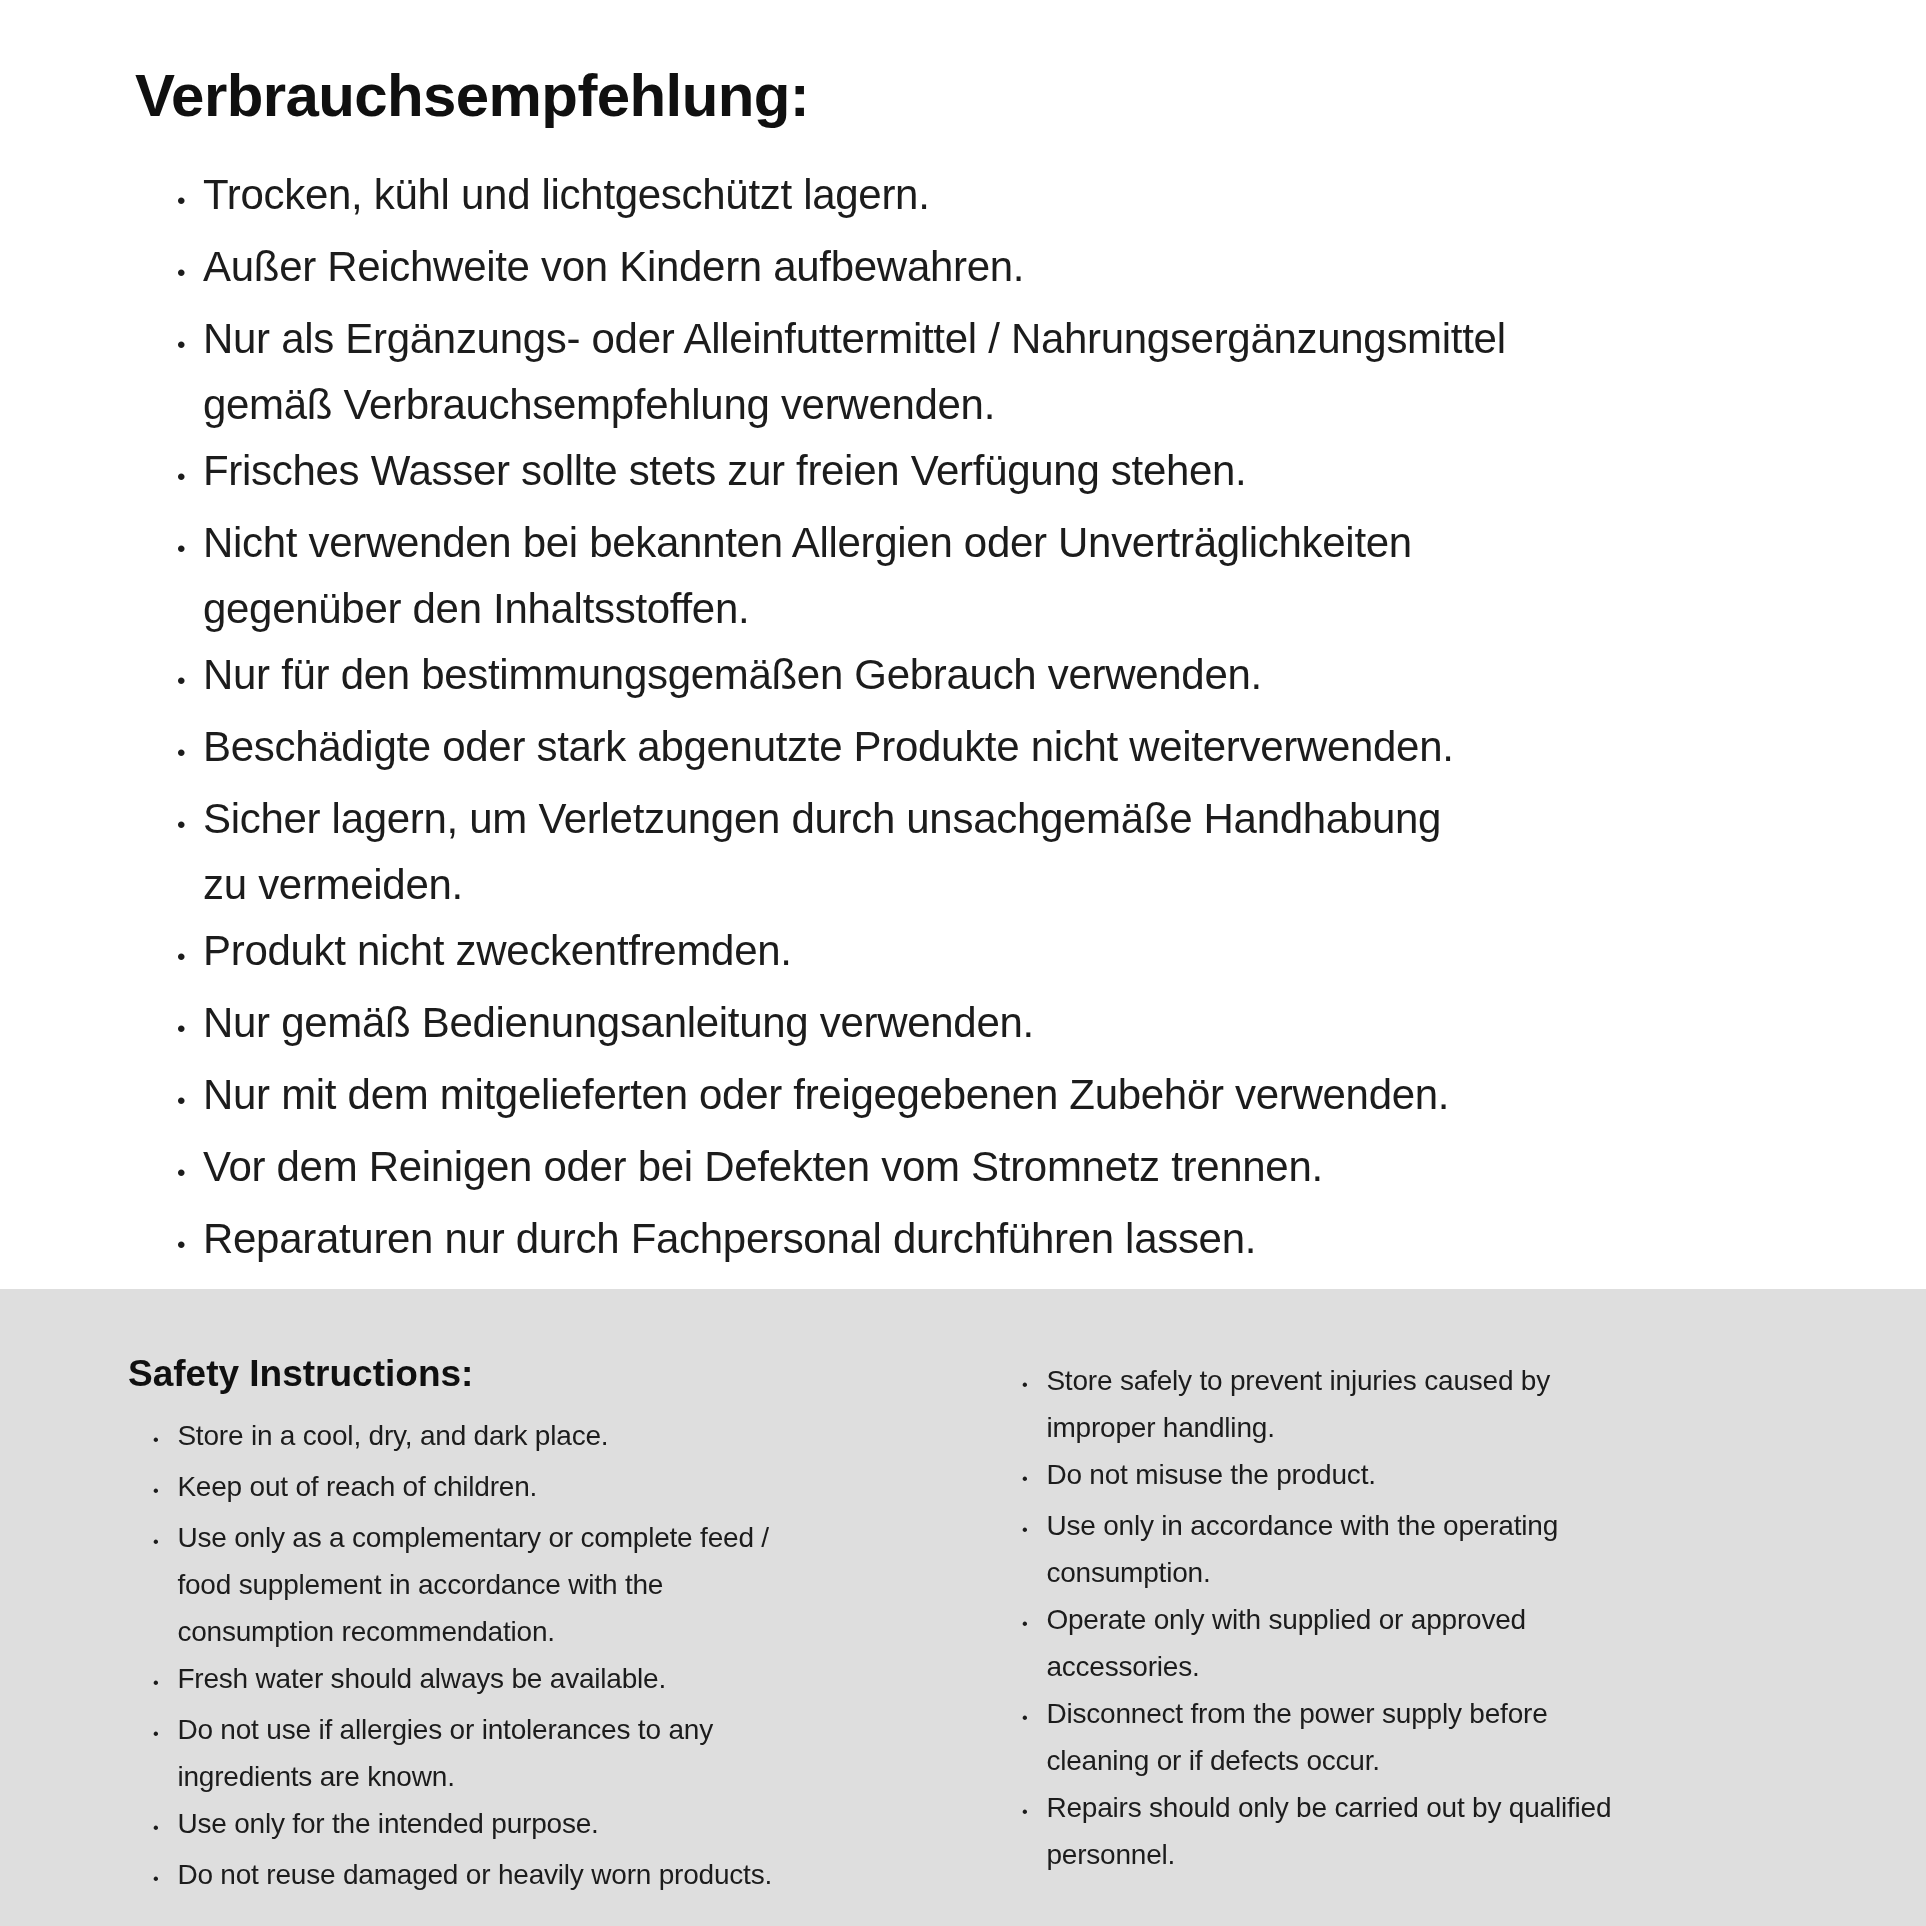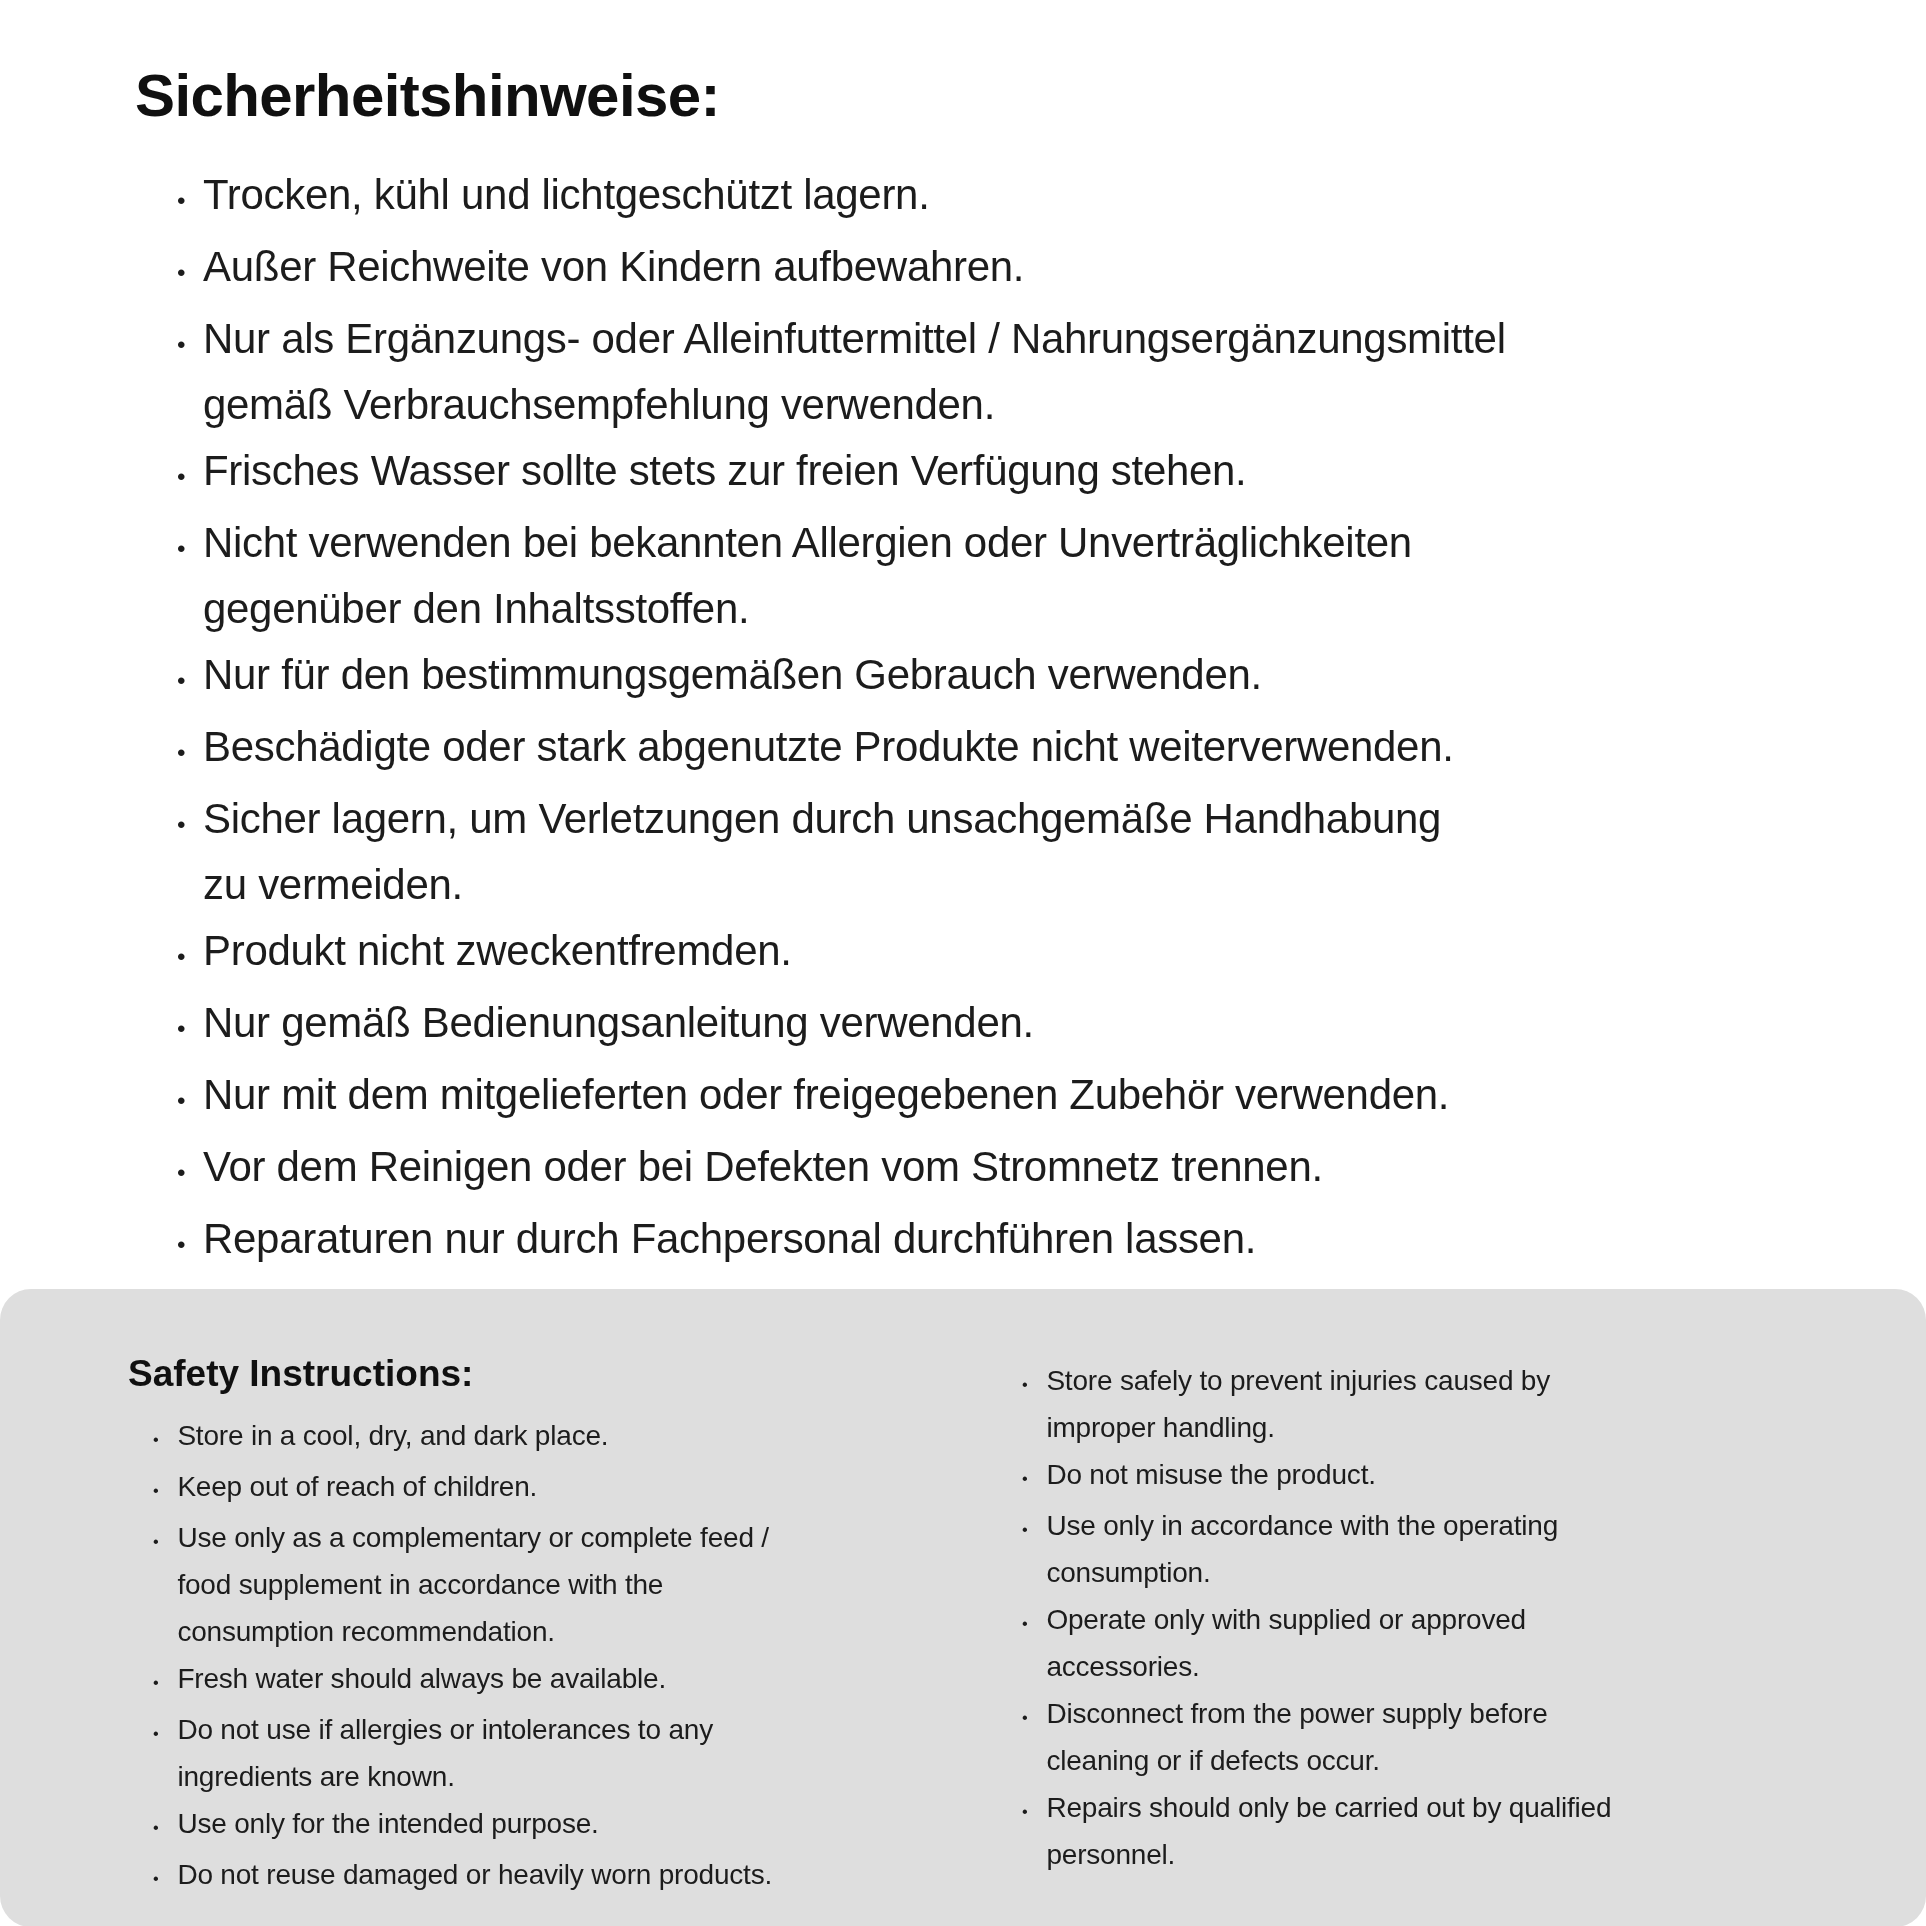--- a/index.html
+++ b/index.html
@@ -57,21 +57,21 @@
     line-height: 47px;
     letter-spacing: -0.2px;
   }
   .en-col-left .en-list { margin-left: 25px; }
   .en-list .bullet-dot { flex: 0 0 24.4px; }
 </style>
 </head>
 <body>
 
 <div class="de-section">
-  <h1 class="de-title">Sicherheitshinweise:</h1>
+  <h1 class="de-title">Verbrauchsempfehlung:</h1>
   <ul class="de-list">
 
       <li>
         <span class="bullet-dot"></span>
         <span class="bullet-text">Trocken, kühl und lichtgeschützt lagern.</span>
       </li>
 
       <li>
         <span class="bullet-dot"></span>
         <span class="bullet-text">Außer Reichweite von Kindern aufbewahren.</span>
@@ -130,21 +130,21 @@
         <span class="bullet-text">Vor dem Reinigen oder bei Defekten vom Stromnetz trennen.</span>
       </li>
 
       <li>
         <span class="bullet-dot"></span>
         <span class="bullet-text">Reparaturen nur durch Fachpersonal durchführen lassen.</span>
       </li>
     </ul>
 </div>
 
-<div class="en-panel" style="background: rgb(222, 222, 222); border-radius: 31px;">
+<div class="en-panel" style="background: rgb(222, 222, 222);">
   <div class="en-col-left">
     <h2 class="en-title">Safety Instructions:</h2>
     <ul class="en-list">
 
         <li>
           <span class="bullet-dot"></span>
           <span class="bullet-text">Store in a cool, dry, and dark place.</span>
         </li>
 
         <li>

